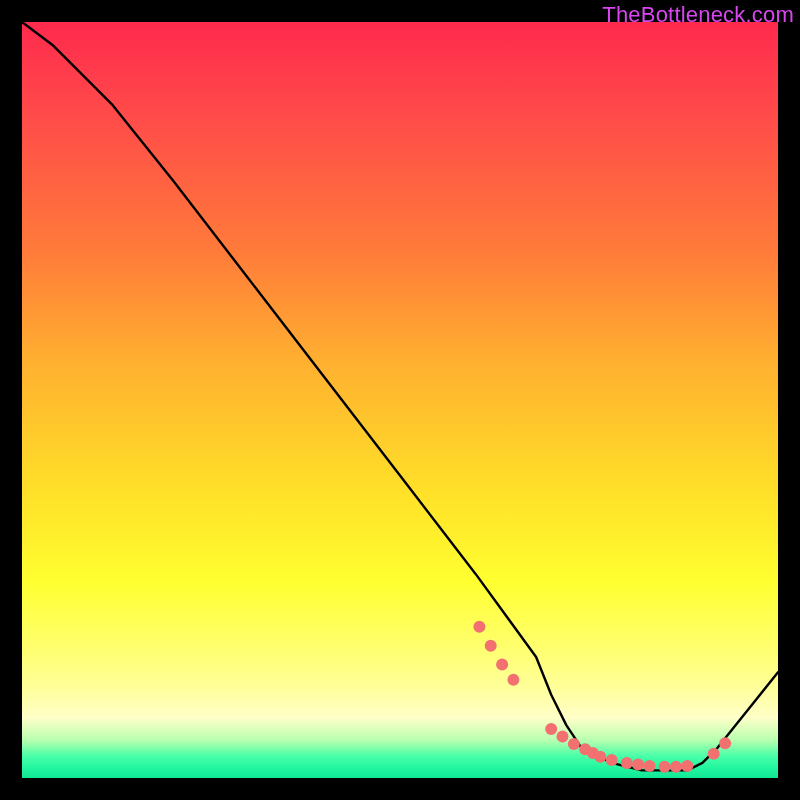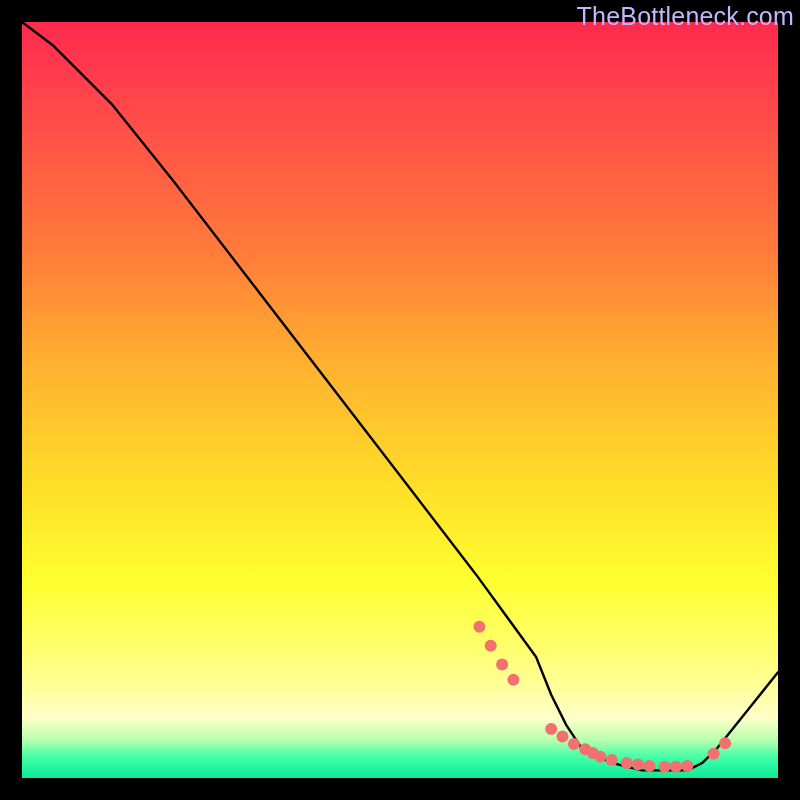--- a/index.html
+++ b/index.html
@@ -37,22 +37,22 @@
       #b8ffb0 95%,
       #4dffa8 97%,
       #25f7a0 98.5%,
       #10e896 100%
     );
   }
   .watermark {
     position: absolute;
     top: 2px;
     right: 6px;
-    color: #c4b5fd;
-    font-size: 25px;
+    color: #d946ef;
+    font-size: 22px;
     font-weight: 500;
     letter-spacing: 0.2px;
     user-select: none;
   }
   svg.curve {
     position: absolute;
     left: 0;
     top: 0;
     width: 756px;
     height: 756px;

